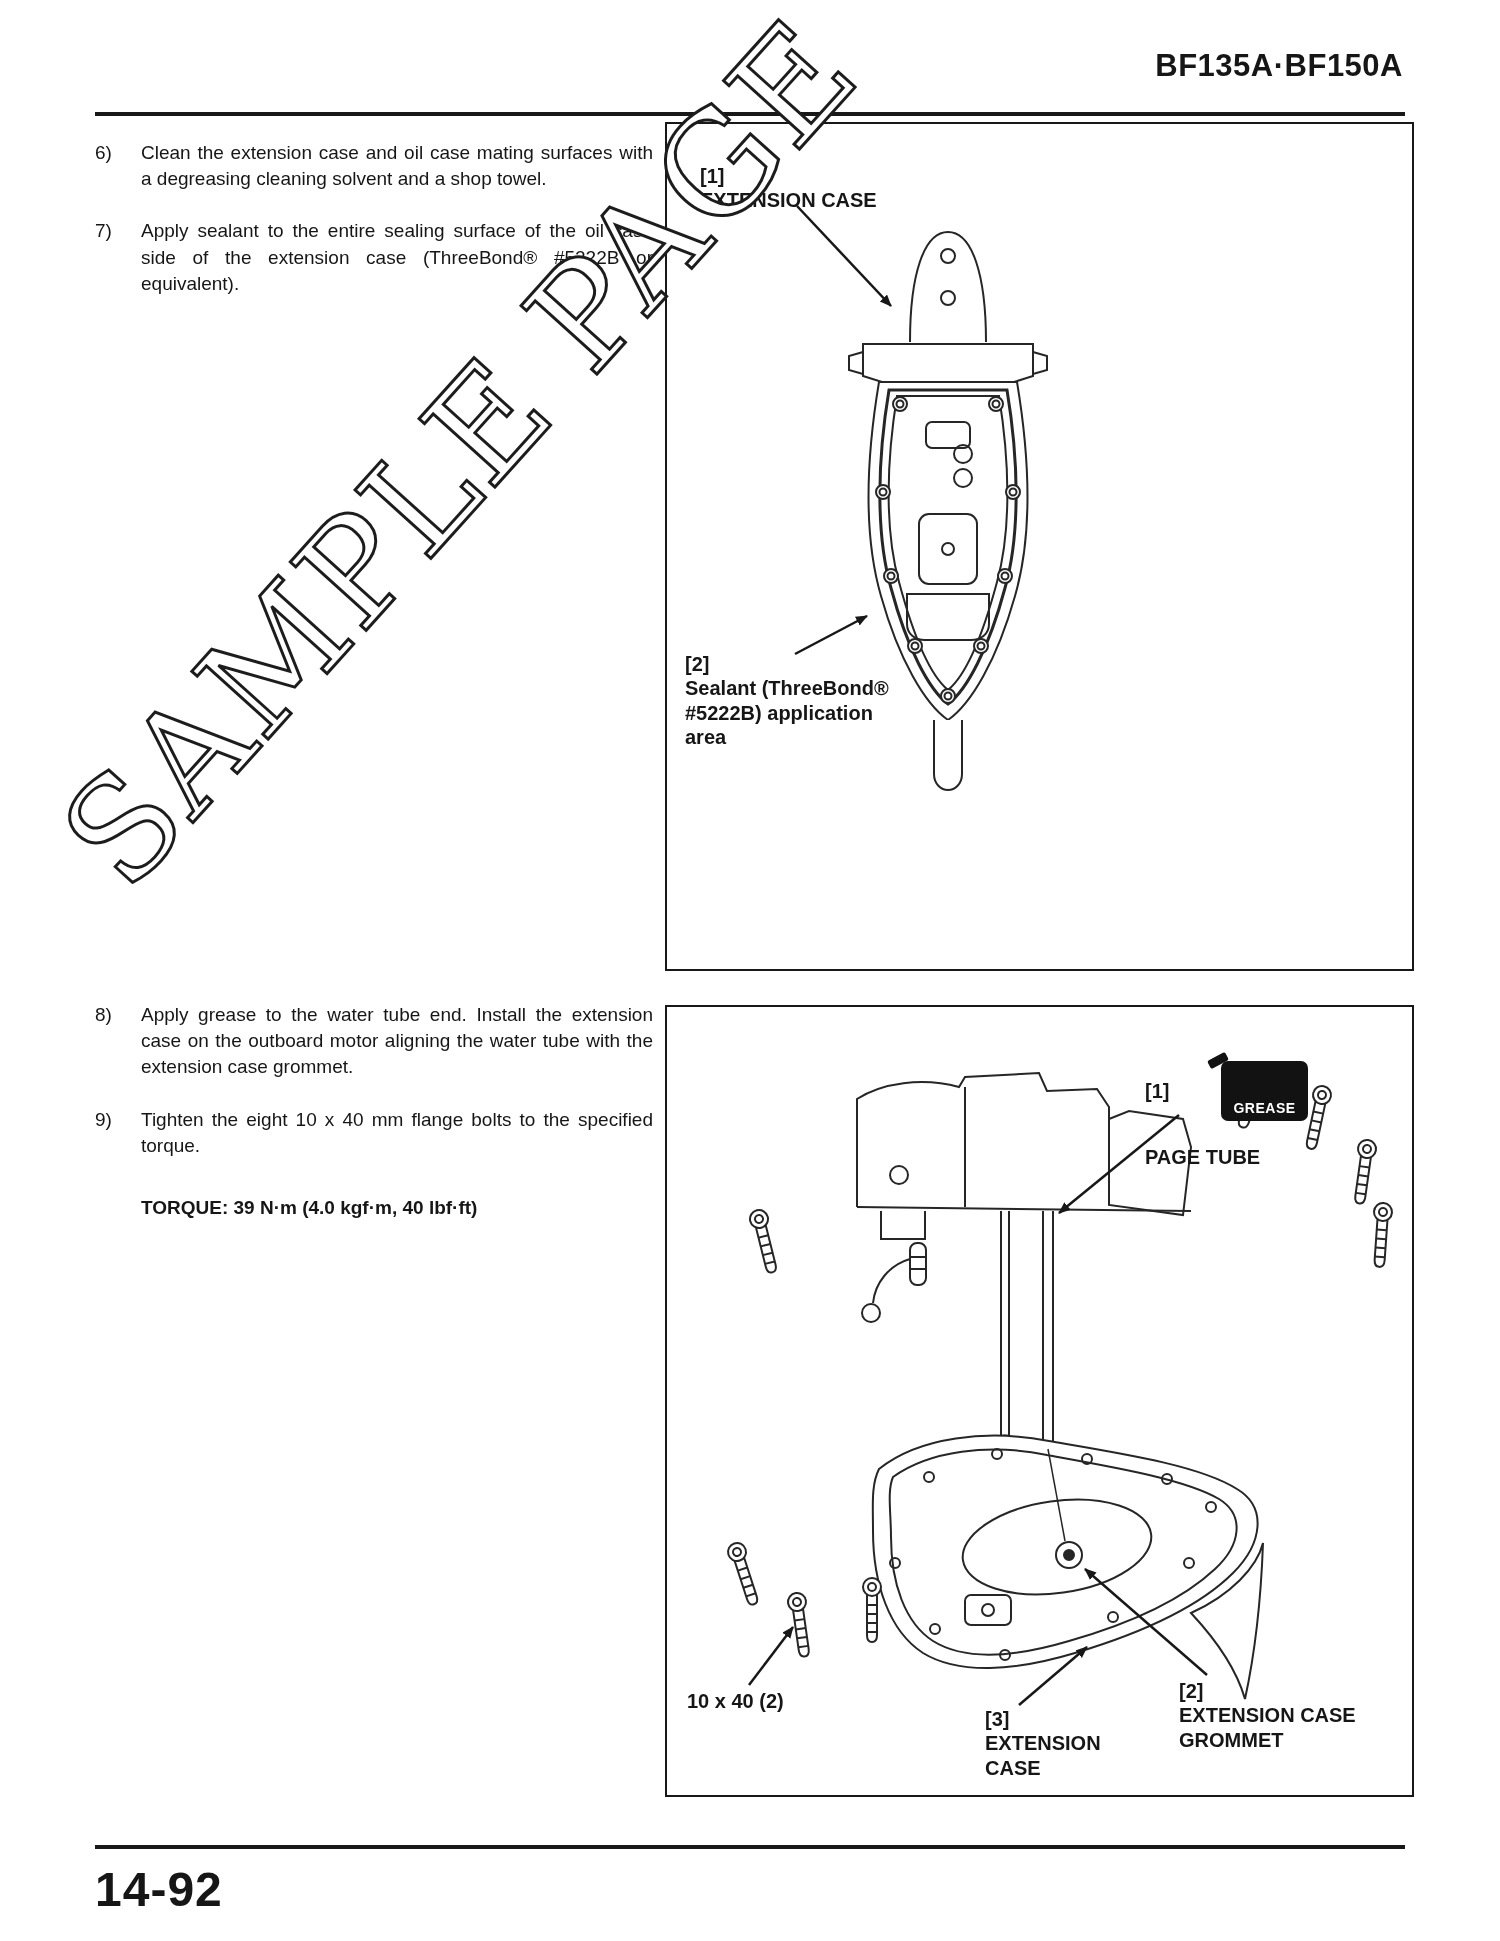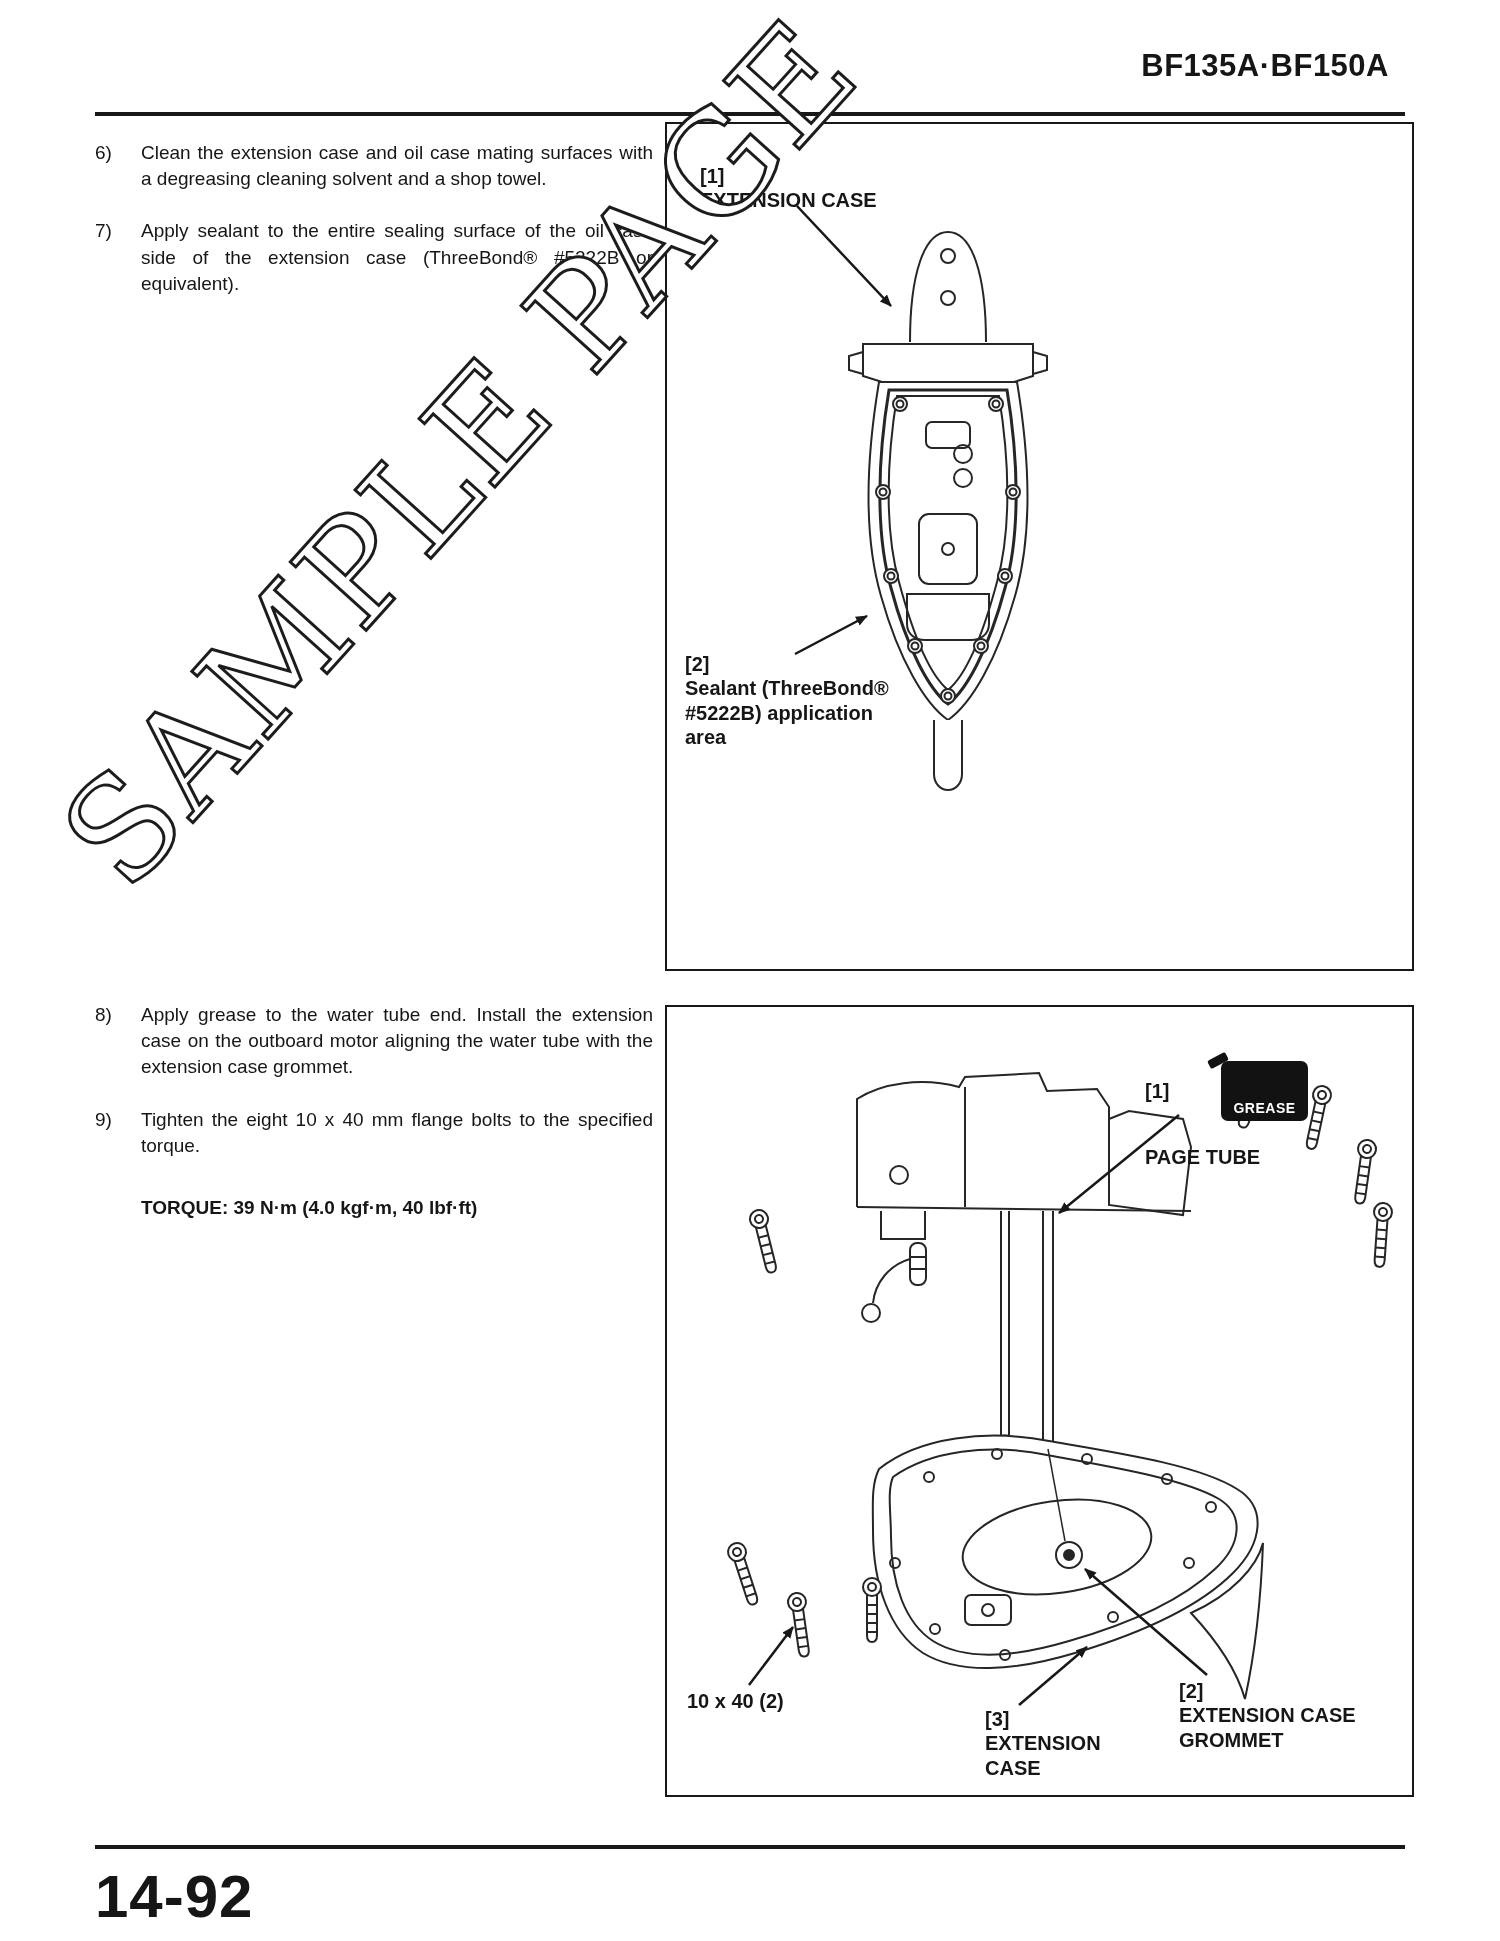--- a/index.html
+++ b/index.html
@@ -1,21 +1,21 @@
 <!DOCTYPE html>
 <html><head>
 <meta charset="utf-8">
 <style>
   html,body { margin:0; padding:0; }
   body {
     width:1500px; height:1941px; position:relative; background:#ffffff;
     font-family:"Liberation Sans", sans-serif; color:#161616; overflow:hidden;
   }
   .header-model {
-    position:absolute; top:48px; left:79px; width:1310px; text-align:right;
+    position:absolute; top:48px; left:93px; width:1310px; text-align:right;
     font-size:31px; font-weight:bold; letter-spacing:.5px; z-index:2;
   }
   .rule { position:absolute; left:95px; width:1310px; height:4px; background:#181818; z-index:2; }
   .rule-top { top:112px; }
   .rule-bottom { top:1845px; }
 
   .steps { position:absolute; left:95px; width:558px; z-index:2; }
   .steps-a { top:140px; }
   .steps-b { top:1002px; }
   .step { display:flex; margin-bottom:26px; font-size:19px; line-height:1.38; }
@@ -47,21 +47,21 @@
   }
 
   .watermark {
     position:absolute; left:-150px; top:372px; width:1220px; text-align:center;
     font-family:"DejaVu Serif", serif; font-size:140px; letter-spacing:.02em;
     color:#ffffff; -webkit-text-stroke:3px #1c1c1c;
     transform:rotate(-48deg); z-index:30; pointer-events:none; white-space:nowrap;
   }
 
   .page-number {
-    position:absolute; left:95px; top:1862px; font-size:60px; font-weight:bold;
+    position:absolute; left:95px; top:1862px; font-size:48px; font-weight:bold;
     letter-spacing:1px; z-index:2;
   }
 </style>
 </head>
 <body>
 
 <div class="header-model">BF135A·BF150A</div>
 <div class="rule rule-top"></div>
 
 <div class="steps steps-a">

